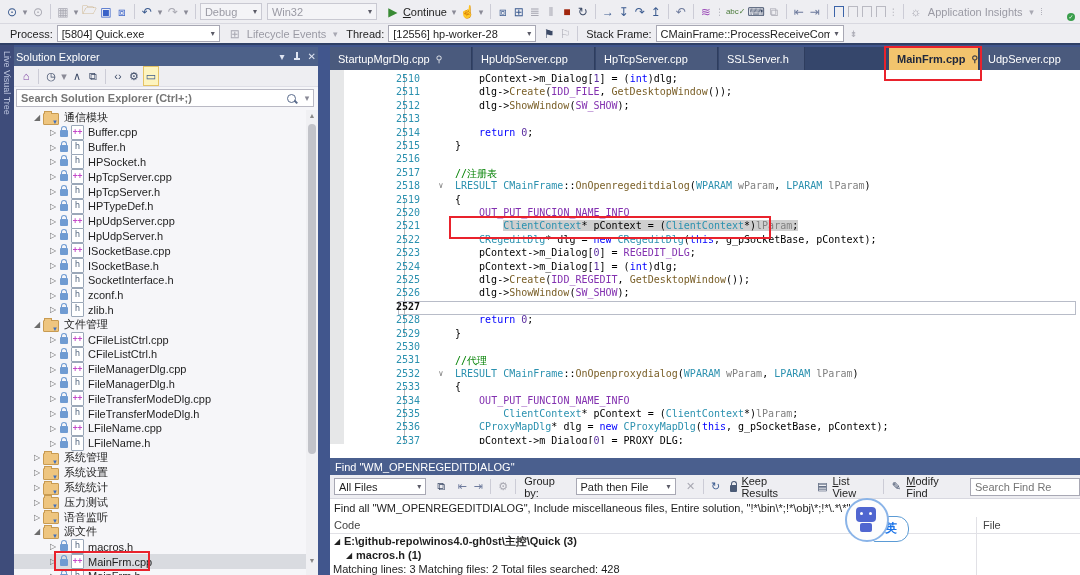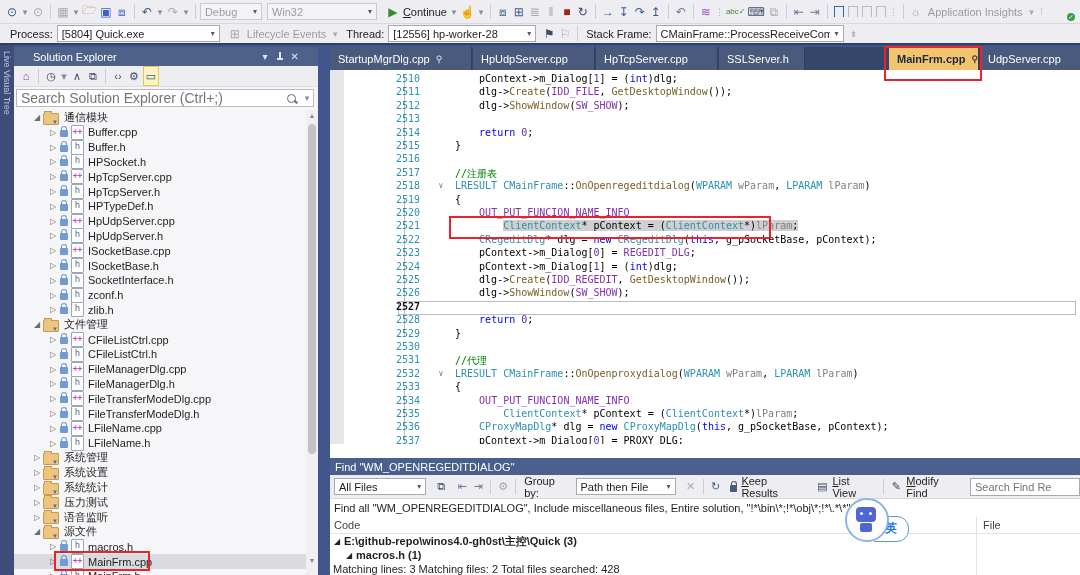--- a/index.html
+++ b/index.html
@@ -38,33 +38,33 @@
   .usr .ck{position:absolute;right:-3px;bottom:-2px;width:8px;height:8px;border-radius:50%;
            background:#3a9e4c;color:#fff;font-size:6px;line-height:8px;text-align:center;}
 
   
   #leftstrip{left:0;top:45px;width:14px;height:530px;background:#3e4c7a;}
   #leftstrip span{writing-mode:vertical-rl;font-size:9px;color:#bcc4de;margin:6px 0 0 2px;display:inline-block;}
 
   
   #solexp{left:14px;top:47px;width:304px;height:528px;background:#f6f6f9;}
   #se-head{position:absolute;left:0;top:0;width:100%;height:19px;background:#4d6189;display:flex;
-           align-items:center;padding:0 19px;box-sizing:border-box;color:#fff;}
+           align-items:center;padding:0 2px;box-sizing:border-box;color:#fff;}
   #se-head .hic{margin-left:auto;display:flex;gap:8px;align-items:center;color:#dfe5f2;font-size:10px;}
   .pinshape{display:inline-block;width:7px;height:10px;position:relative;}
   .pinshape::before{content:"";position:absolute;left:3px;top:0;width:2px;height:7px;background:#dfe5f2;}
   .pinshape::after{content:"";position:absolute;left:1px;top:6px;width:6px;height:2px;background:#dfe5f2;}
   #se-tools{position:absolute;left:0;top:19px;width:100%;height:21px;background:#eeeef2;display:flex;
             align-items:center;padding:0 4px;box-sizing:border-box;border-bottom:1px solid #dedee6;}
   #se-tools .ic{font-size:11px;}
   #se-tools .tog{background:#fdf4bf;border:1px solid #e5c365;}
   #se-search{position:absolute;left:2px;top:42px;width:298px;height:18px;background:#fff;
              border:1px solid #b9b9c4;box-sizing:border-box;display:flex;align-items:center;}
-  #se-search input{flex:1;border:none;outline:none;font-size:14px;color:#8b8b95;padding:0 4px;
-                   font-family:"Liberation Sans",sans-serif;background:transparent;}
+  #se-search input{flex:1;border:none;outline:none;font-size:11px;color:#8b8b95;padding:0 4px;
+                   font-family:"Liberation Sans",sans-serif;background:transparent;font-weight:bold;}
   .mag{width:7px;height:7px;border:1.5px solid #5a6b8c;border-radius:50%;position:relative;margin-right:6px;}
   .mag::after{content:"";position:absolute;left:6px;top:6px;width:4px;height:1.5px;background:#5a6b8c;transform:rotate(45deg);}
   #se-tree{position:absolute;left:0;top:63px;width:292px;bottom:0;overflow:hidden;}
   .trow{position:absolute;left:0;width:100%;height:15px;display:flex;align-items:center;}
   .trow.selrow{background:#d9dbe0;}
   .texp{width:10px;font-size:8px;color:#6d6d6d;text-align:center;flex:none;}
   .tlock{width:8px;height:7px;background:#6f9bd2;border-radius:1px;position:relative;margin:2px 3px 0 2px;flex:none;}
   .tlock::before{content:"";position:absolute;top:-4px;left:1px;width:4px;height:4px;border:1.5px solid #6f9bd2;
                  border-bottom:none;border-radius:3px 3px 0 0;}
   .fico{width:11px;height:13px;background:#fff;border:1px solid #9aa7b8;border-radius:1px;flex:none;

